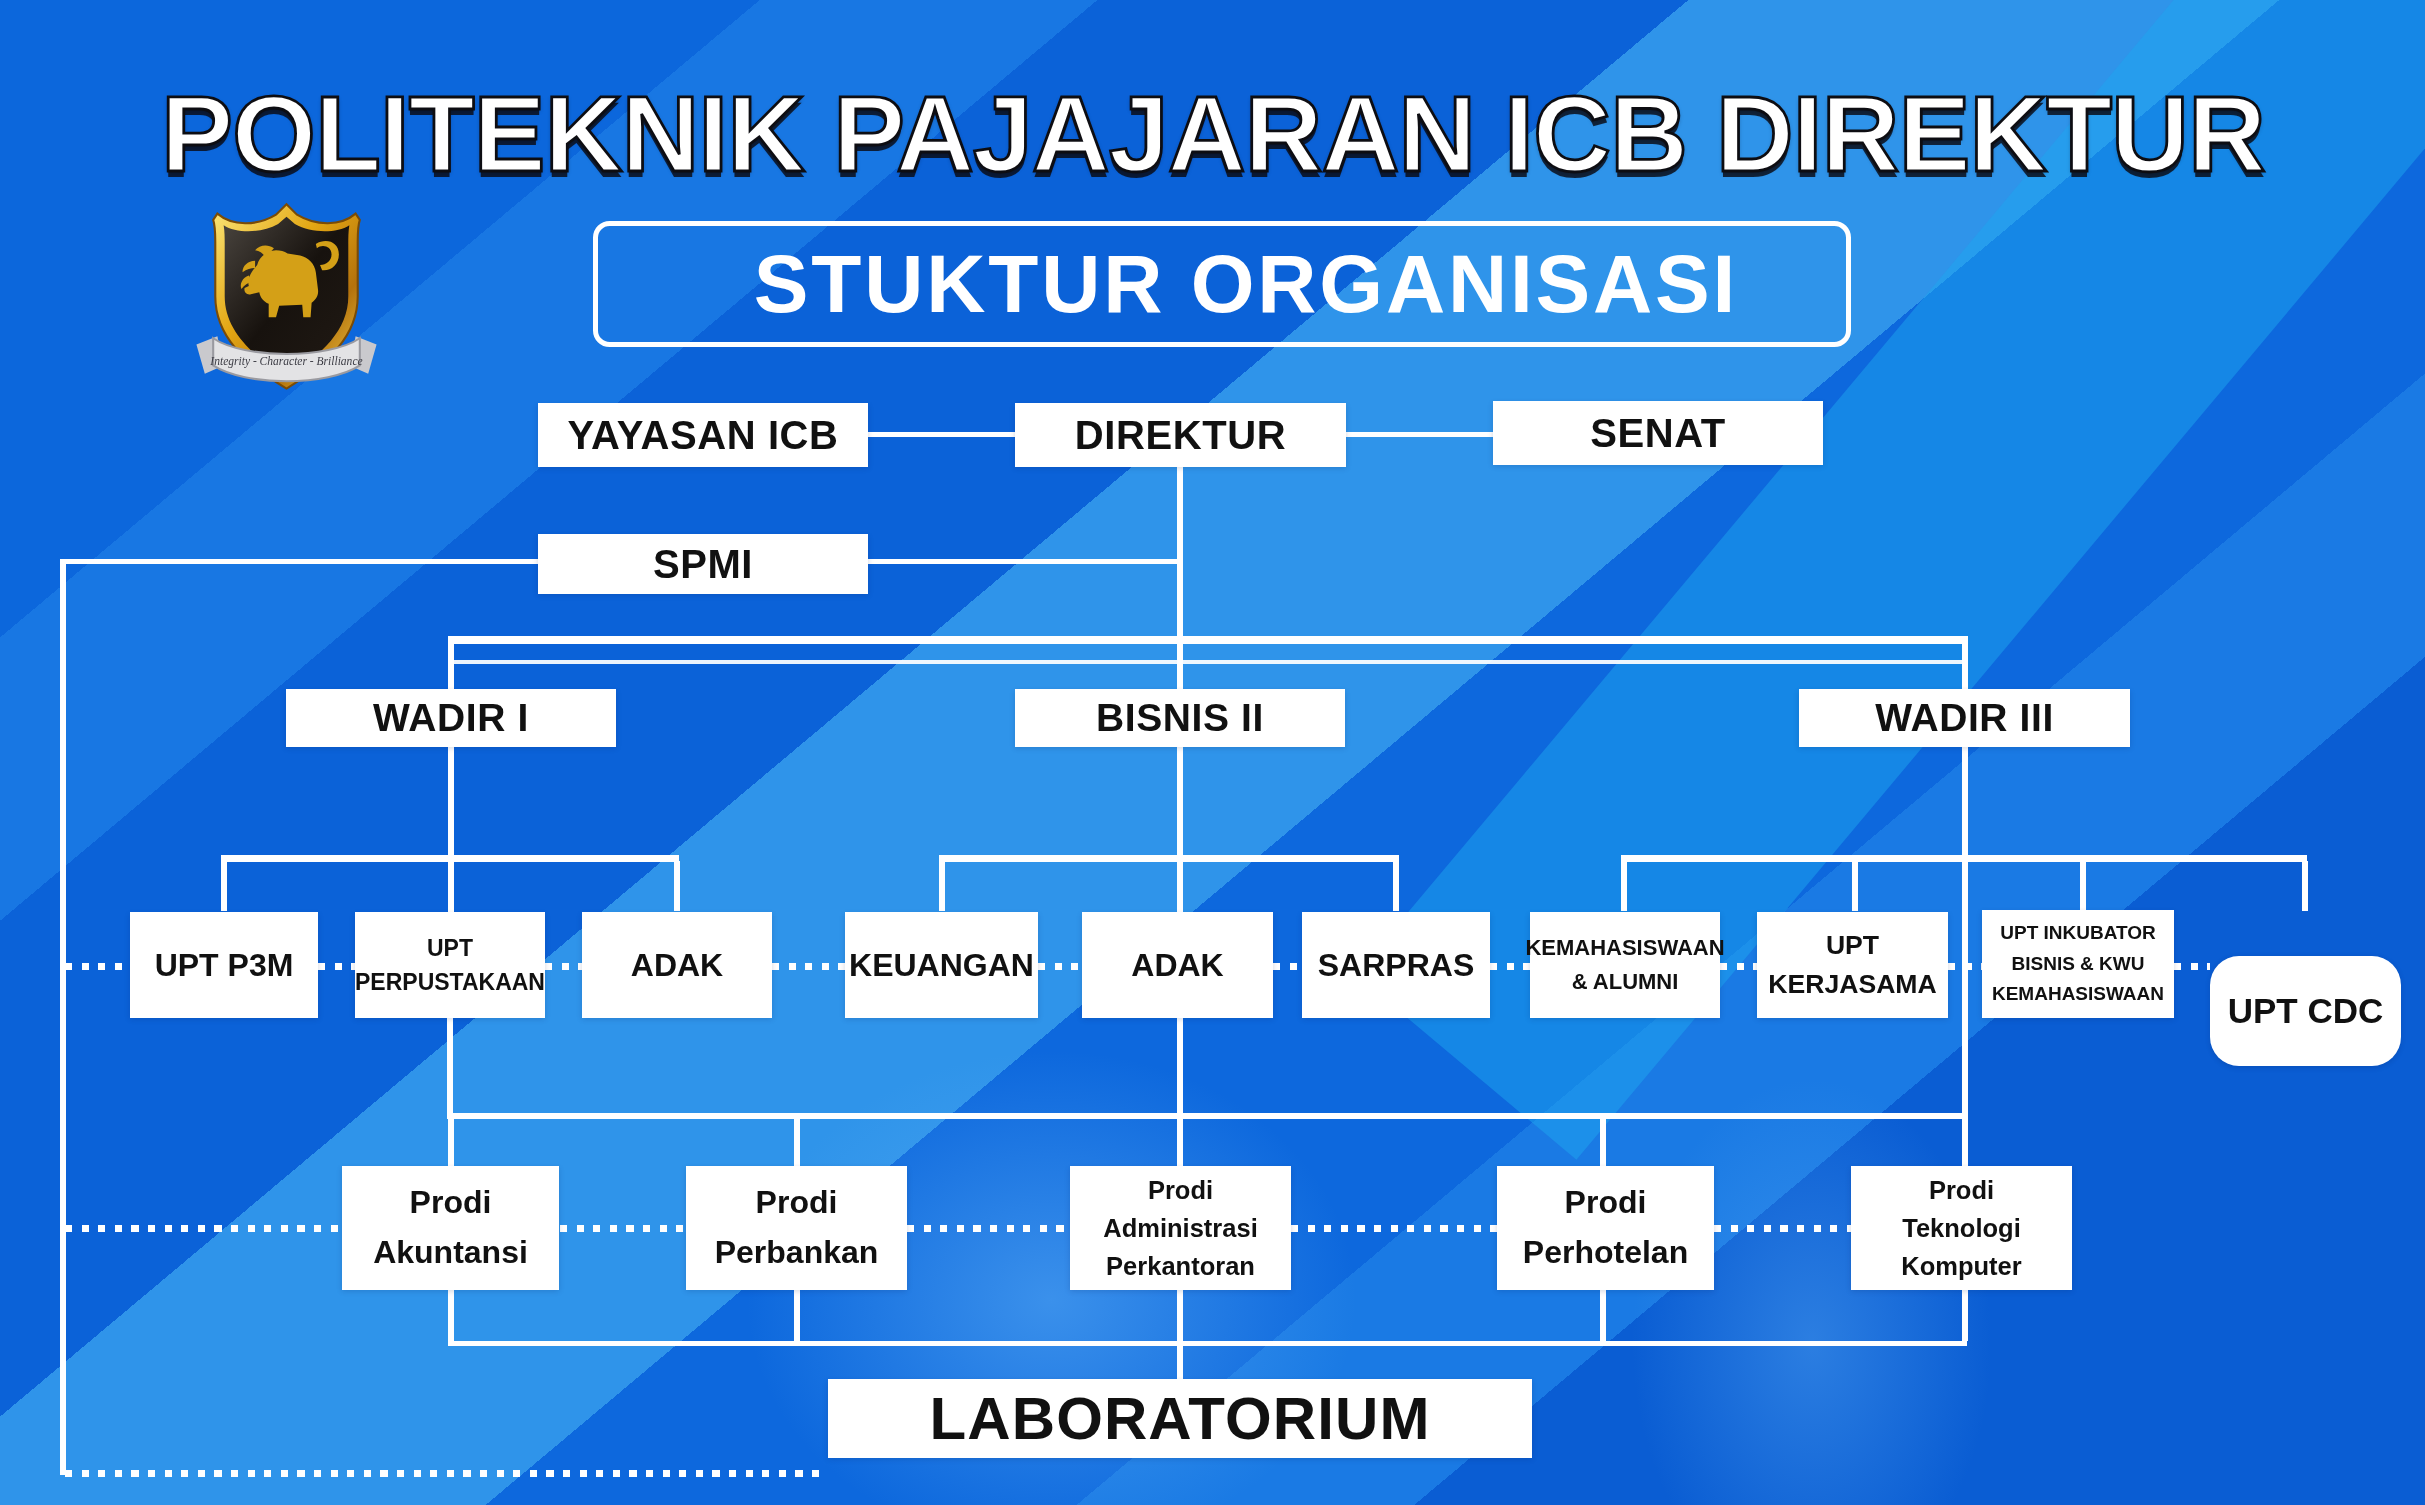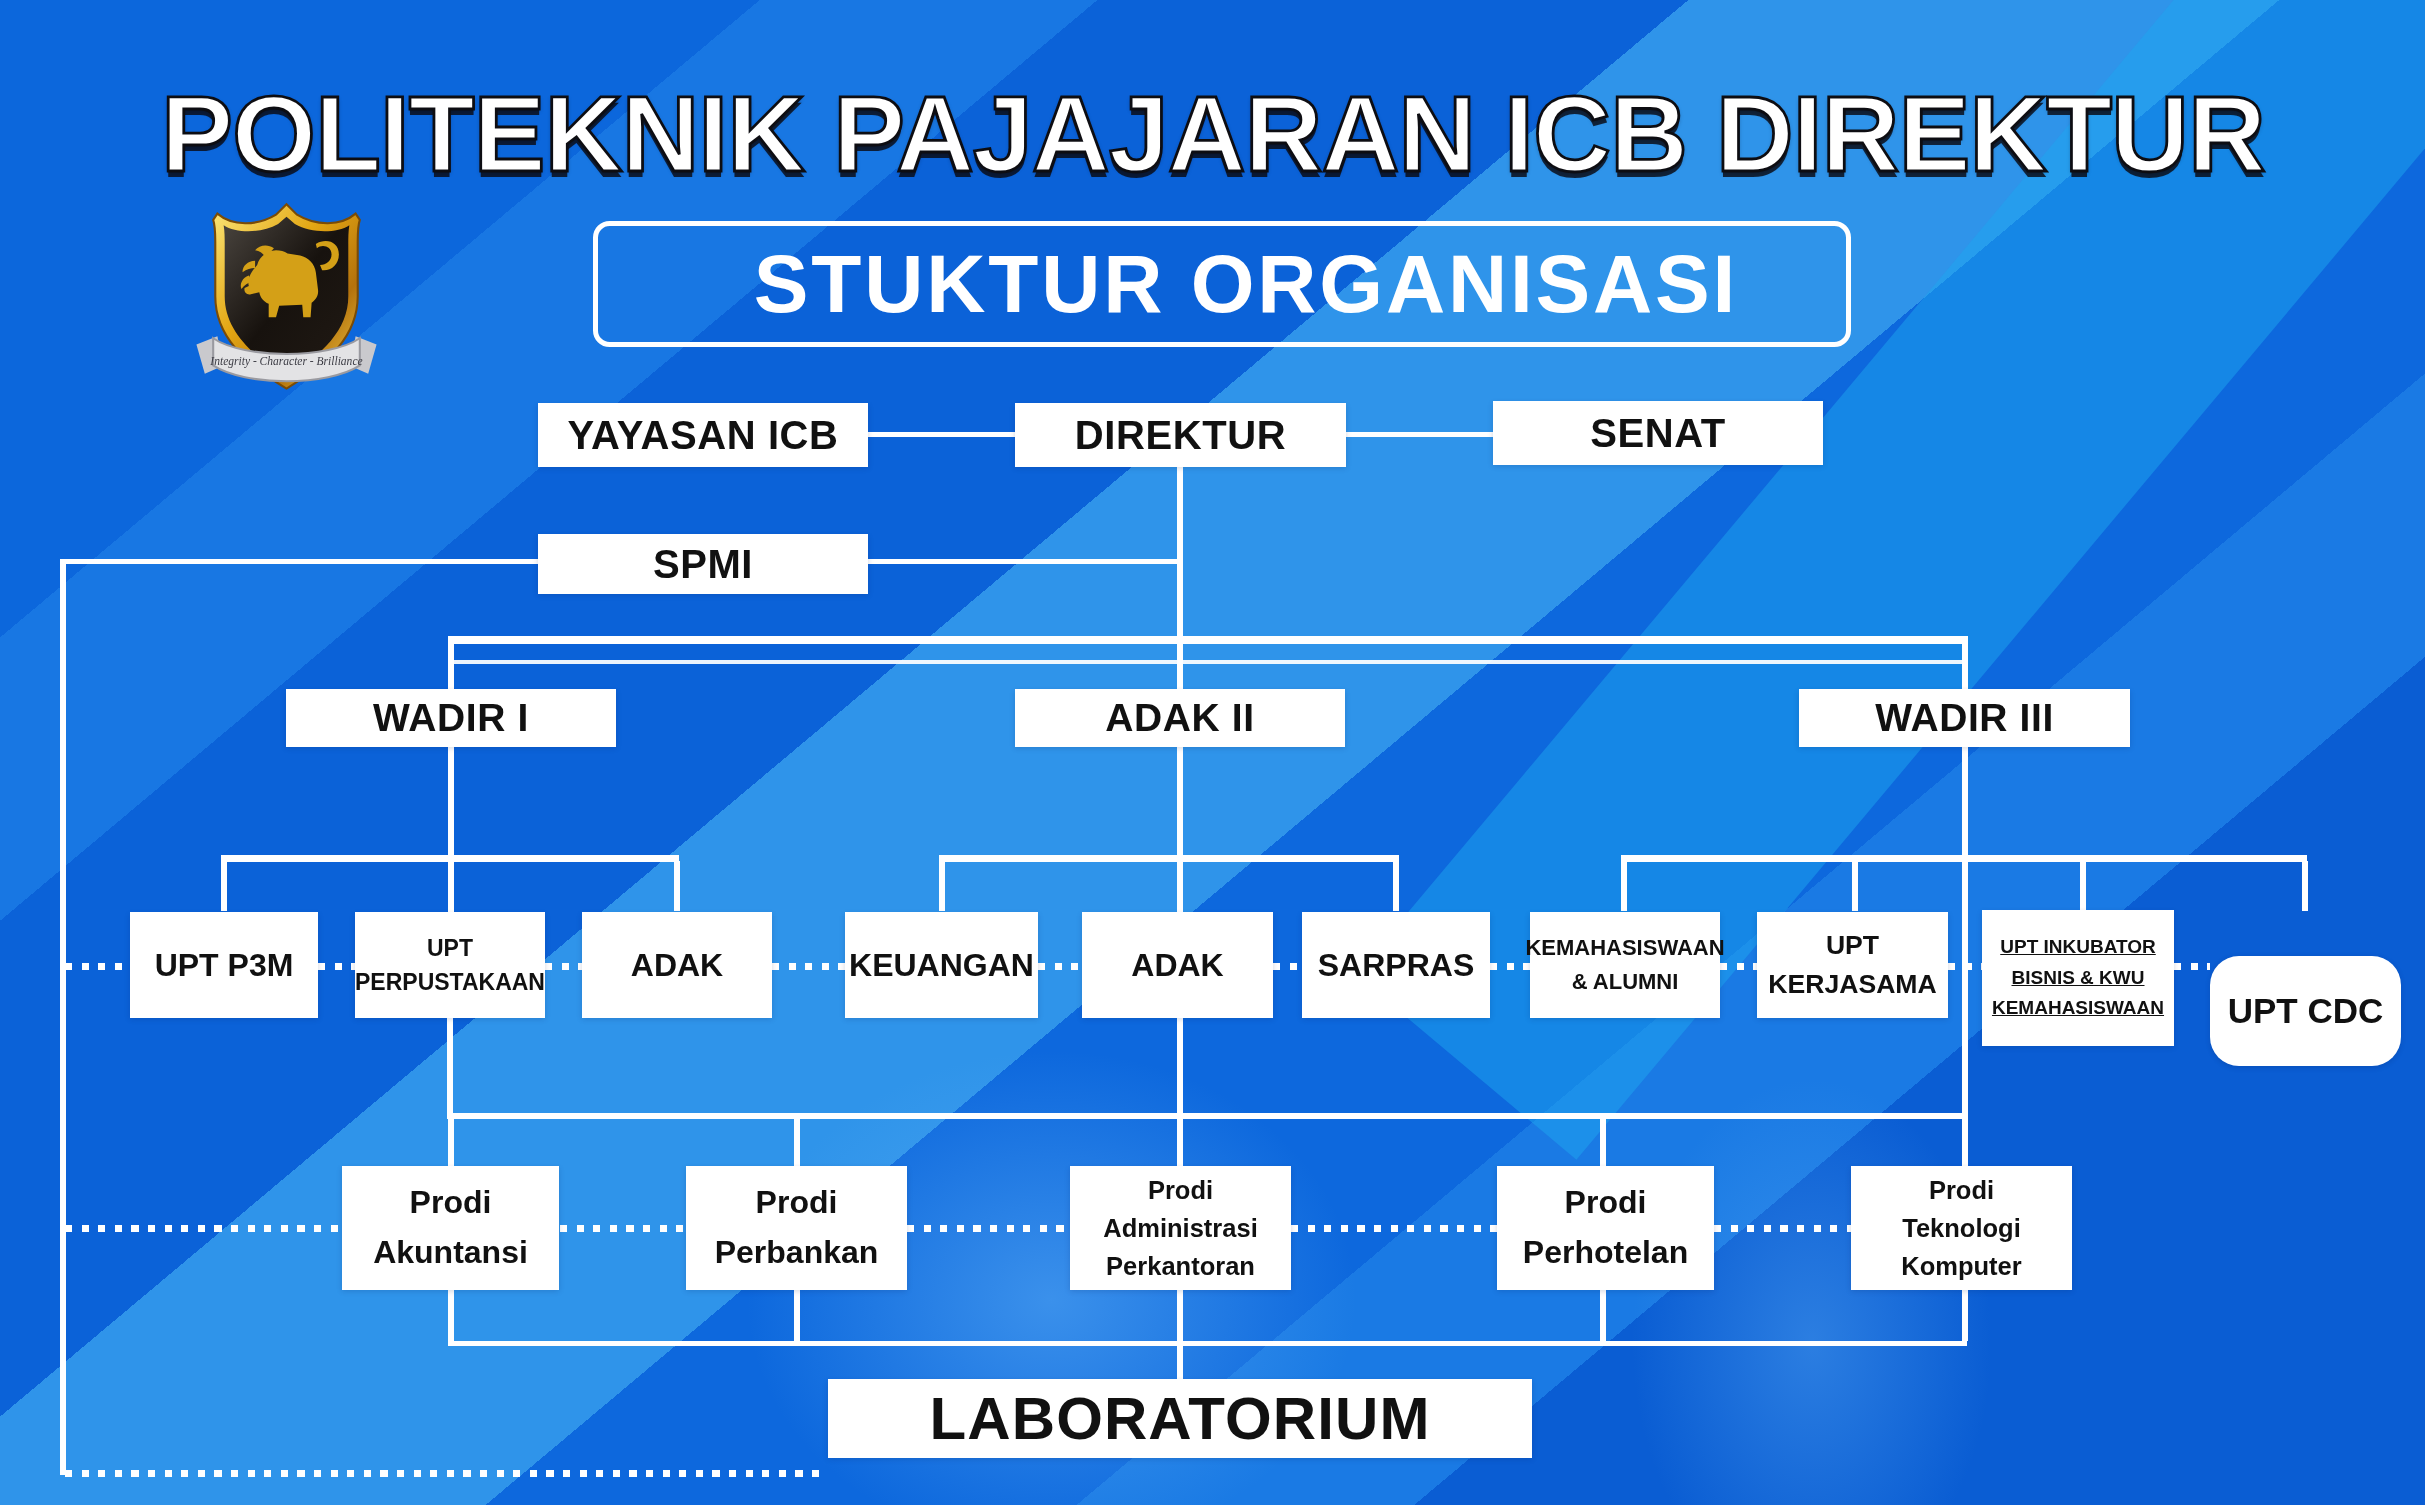--- a/index.html
+++ b/index.html
@@ -159,35 +159,35 @@
   <div class="line" style="left:1177px;top:1346px;width:5.5px;height:33px;"></div>
 
   <div class="dotted" style="left:65px;top:1470px;width:762px;"></div>
 
   <div class="node fs-row1" style="left:538px;top:403px;width:330px;height:64px;">YAYASAN ICB</div>
   <div class="node fs-row1" style="left:1015px;top:403px;width:331px;height:64px;">DIREKTUR</div>
   <div class="node fs-row1" style="left:1493px;top:385px;width:330px;height:64px;margin-top:16px;">SENAT</div>
   <div class="node fs-row1" style="left:538px;top:534px;width:330px;height:60px;">SPMI</div>
 
   <div class="node fs-wadir" style="left:286px;top:689px;width:330px;height:58px;">WADIR I</div>
-  <div class="node fs-wadir" style="left:1015px;top:689px;width:330px;height:58px;">ADAK II</div>
+  <div class="node fs-wadir" style="left:1015px;top:689px;width:330px;height:58px;">BISNIS II</div>
   <div class="node fs-wadir" style="left:1799px;top:689px;width:331px;height:58px;">WADIR III</div>
 
   <div class="node fs-upt" style="left:130px;top:912px;width:188px;height:106px;">UPT P3M</div>
   <div class="node fs-upt-2l" style="left:355px;top:912px;width:190px;height:106px;">UPT
 PERPUSTAKAAN</div>
   <div class="node fs-upt" style="left:845px;top:912px;width:193px;height:106px;">KEUANGAN</div>
   <div class="node fs-upt" style="left:582px;top:912px;width:190px;height:106px;">ADAK</div>
   <div class="node fs-upt" style="left:1082px;top:912px;width:191px;height:106px;">ADAK</div>
   <div class="node fs-upt" style="left:1302px;top:912px;width:188px;height:106px;">SARPRAS</div>
   <div class="node fs-kmh" style="left:1530px;top:912px;width:190px;height:106px;">KEMAHASISWAAN
 &amp; ALUMNI</div>
   <div class="node fs-upt-2lb" style="left:1757px;top:912px;width:191px;height:106px;">UPT
 KERJASAMA</div>
-  <div class="node fs-ink" style="left:1982px;top:910px;width:192px;height:136px;text-decoration:underline;">UPT INKUBATOR
+  <div class="node fs-ink" style="left:1982px;top:910px;width:192px;height:108px;">UPT INKUBATOR
 BISNIS &amp; KWU
 KEMAHASISWAAN</div>
   <div class="node fs-cdc" style="left:2210px;top:956px;width:191px;height:110px;border-radius:29px;">UPT CDC</div>
 
   <div class="node fs-prodi2" style="left:342px;top:1166px;width:217px;height:124px;">Prodi
 Akuntansi</div>
   <div class="node fs-prodi2" style="left:686px;top:1166px;width:221px;height:124px;">Prodi
 Perbankan</div>
   <div class="node fs-prodi3" style="left:1070px;top:1166px;width:221px;height:124px;">Prodi
 Administrasi

